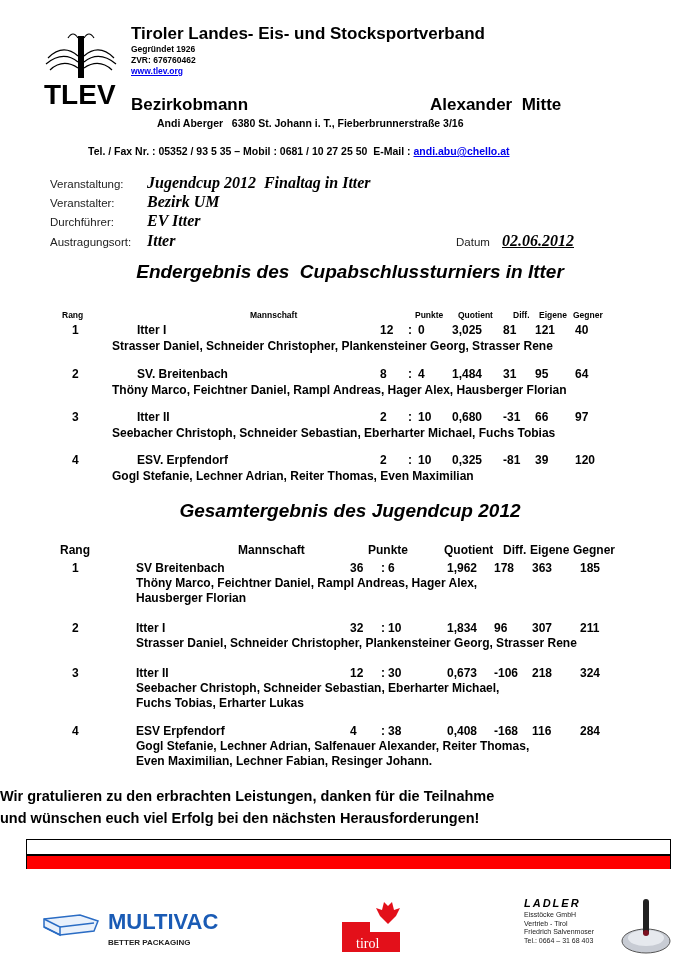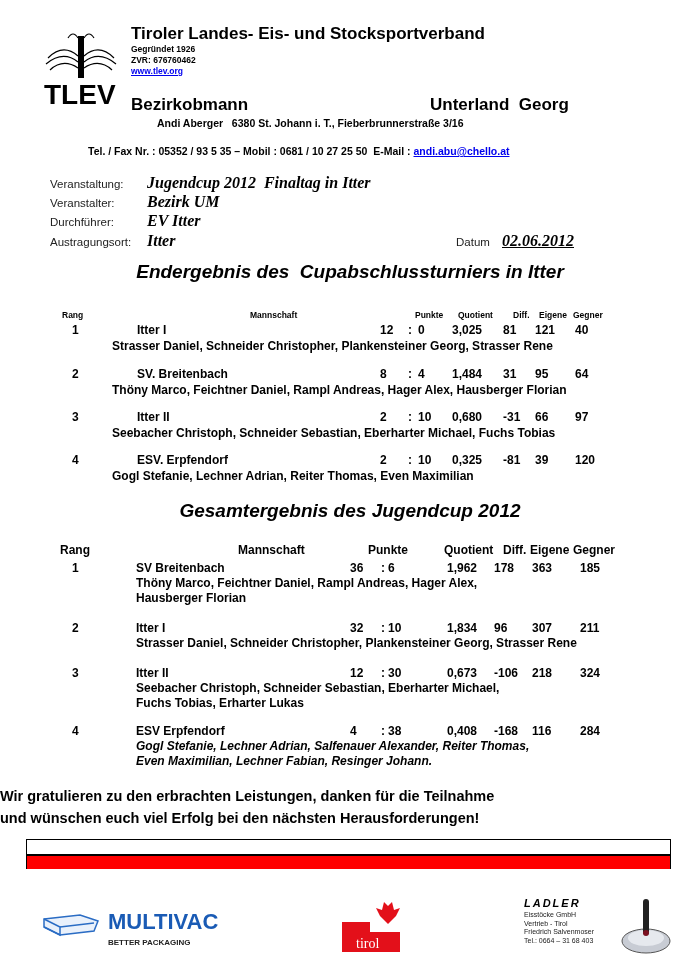--- a/index.html
+++ b/index.html
@@ -52,21 +52,21 @@
     </g>
     <text x="6" y="76" font-family="Liberation Sans, sans-serif" font-weight="bold" font-size="28">TLEV</text>
   </svg>
 </div>
 
 <div class="abs org-title">Tiroler Landes- Eis- und Stocksportverband</div>
 <div class="abs org-small" style="top:44px">Gegründet 1926</div>
 <div class="abs org-small" style="top:55px">ZVR: 676760462</div>
 <div class="abs org-small" style="top:66px"><a class="org-link">www.tlev.org</a></div>
 <div class="abs bezirk">Bezirkobmann</div>
-<div class="abs region">Unterland  Georg</div>
+<div class="abs region">Alexander  Mitte</div>
 <div class="abs address">Andi Aberger   6380 St. Johann i. T., Fieberbrunnerstraße 3/16</div>
 <div class="abs contact"><span>Tel. / Fax Nr. : 05352 / 93 5 35 – Mobil : 0681 / 10 27 25 50  E-Mail : </span><a>andi.abu@chello.at</a></div>
 
 <div class="abs meta-label" style="top:178px">Veranstaltung:</div>
 <div class="abs meta-value" style="top:174px">Jugendcup 2012  Finaltag in Itter</div>
 <div class="abs meta-label" style="top:197px">Veranstalter:</div>
 <div class="abs meta-value" style="top:193px">Bezirk UM</div>
 <div class="abs meta-label" style="top:216px">Durchführer:</div>
 <div class="abs meta-value" style="top:212px">EV Itter</div>
 <div class="abs meta-label" style="top:236px">Austragungsort:</div>
@@ -190,21 +190,21 @@
       <div>
         <div class="abs t2-cell" style="top:724px;left:72px">4</div>
         <div class="abs t2-cell" style="top:724px;left:136px">ESV Erpfendorf</div>
         <div class="abs t2-cell r" style="top:724px;left:350px;width:28px">4</div>
         <div class="abs t2-cell" style="top:724px;left:381px">:</div>
         <div class="abs t2-cell r" style="top:724px;left:388px;width:26px">38</div>
         <div class="abs t2-cell" style="top:724px;left:447px">0,408</div>
         <div class="abs t2-cell r" style="top:724px;left:494px;width:32px">-168</div>
         <div class="abs t2-cell r" style="top:724px;left:532px;width:30px">116</div>
         <div class="abs t2-cell r" style="top:724px;left:580px;width:30px">284</div>
-        <div class="abs t2-names" style="top: 739px; white-space: pre; font-style: italic;">Gogl Stefanie, Lechner Adrian, Salfenauer Alexander, Reiter Thomas,
+        <div class="abs t2-names" style="top: 739px; white-space: pre;">Gogl Stefanie, Lechner Adrian, Salfenauer Alexander, Reiter Thomas,
 Even Maximilian, Lechner Fabian, Resinger Johann.</div>
       </div>
     </div>
 </div>
 
 <div class="abs closing">
   <div>Wir gratulieren zu den erbrachten Leistungen, danken für die Teilnahme</div>
   <div>und wünschen euch viel Erfolg bei den nächsten Herausforderungen!</div>
 </div>
 

